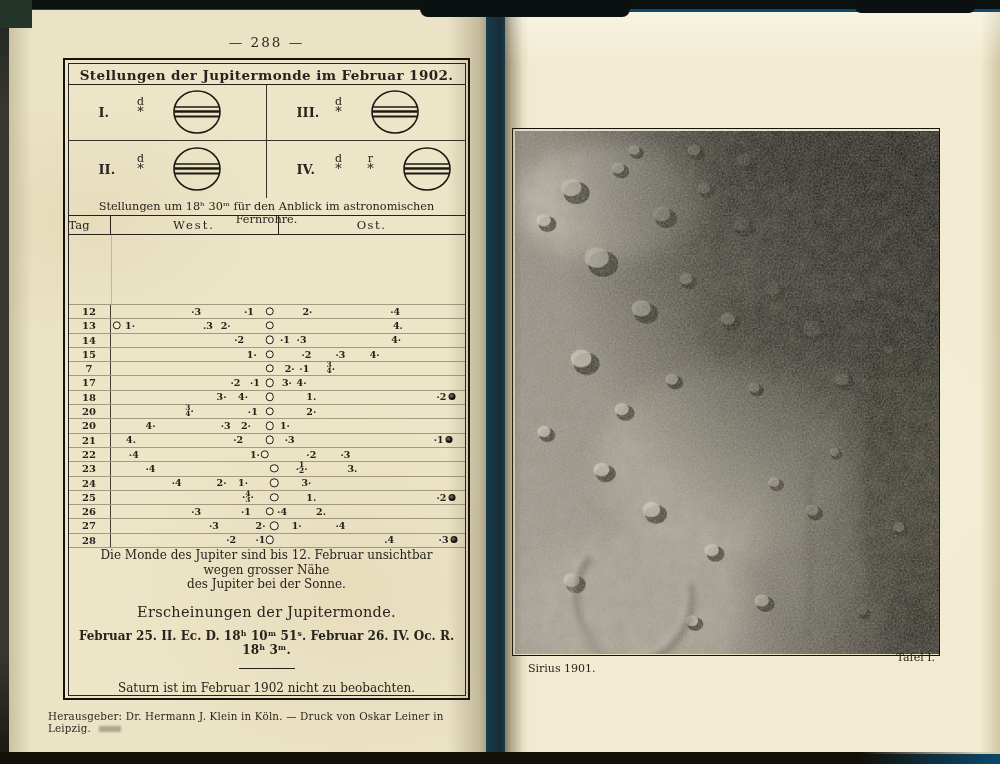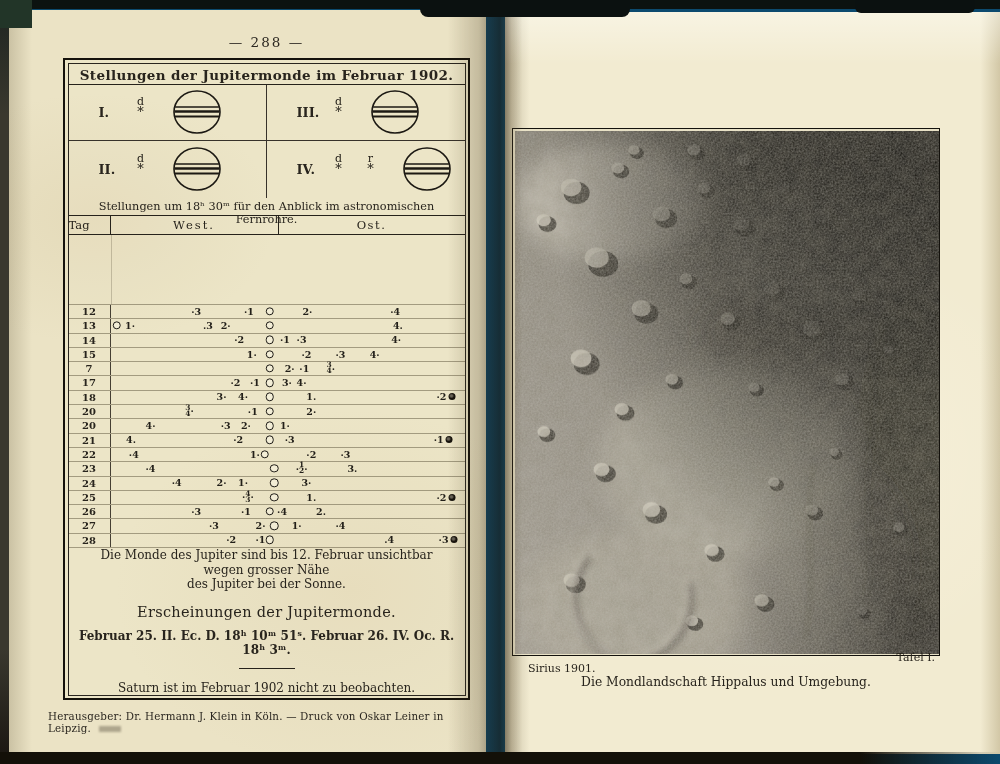--- a/index.html
+++ b/index.html
@@ -542,21 +542,20 @@
         </g>
 
         <rect width="424" height="520" fill="url(#tr)"></rect>
         <rect width="424" height="520" fill="url(#br)"></rect>
         <rect width="424" height="520" filter="url(#g2)"></rect>
         <rect width="424" height="520" filter="url(#g1)"></rect>
       </svg>
     </div>
     <div class="credit">Sirius 1901.</div>
     <div class="plate">Tafel I.</div>
-    <div class="photocap">Die Mondlandschaft Hippalus und Umgebung.</div>
   </div>
 
   <div class="gutter"></div>
   <div class="edge-top"></div>
   <div class="edge-top-mid"></div>
   <div class="edge-top-right"></div>
   <div class="corner-green"></div>
   <div class="edge-left"></div>
   <div class="edge-bottom"></div>
 

